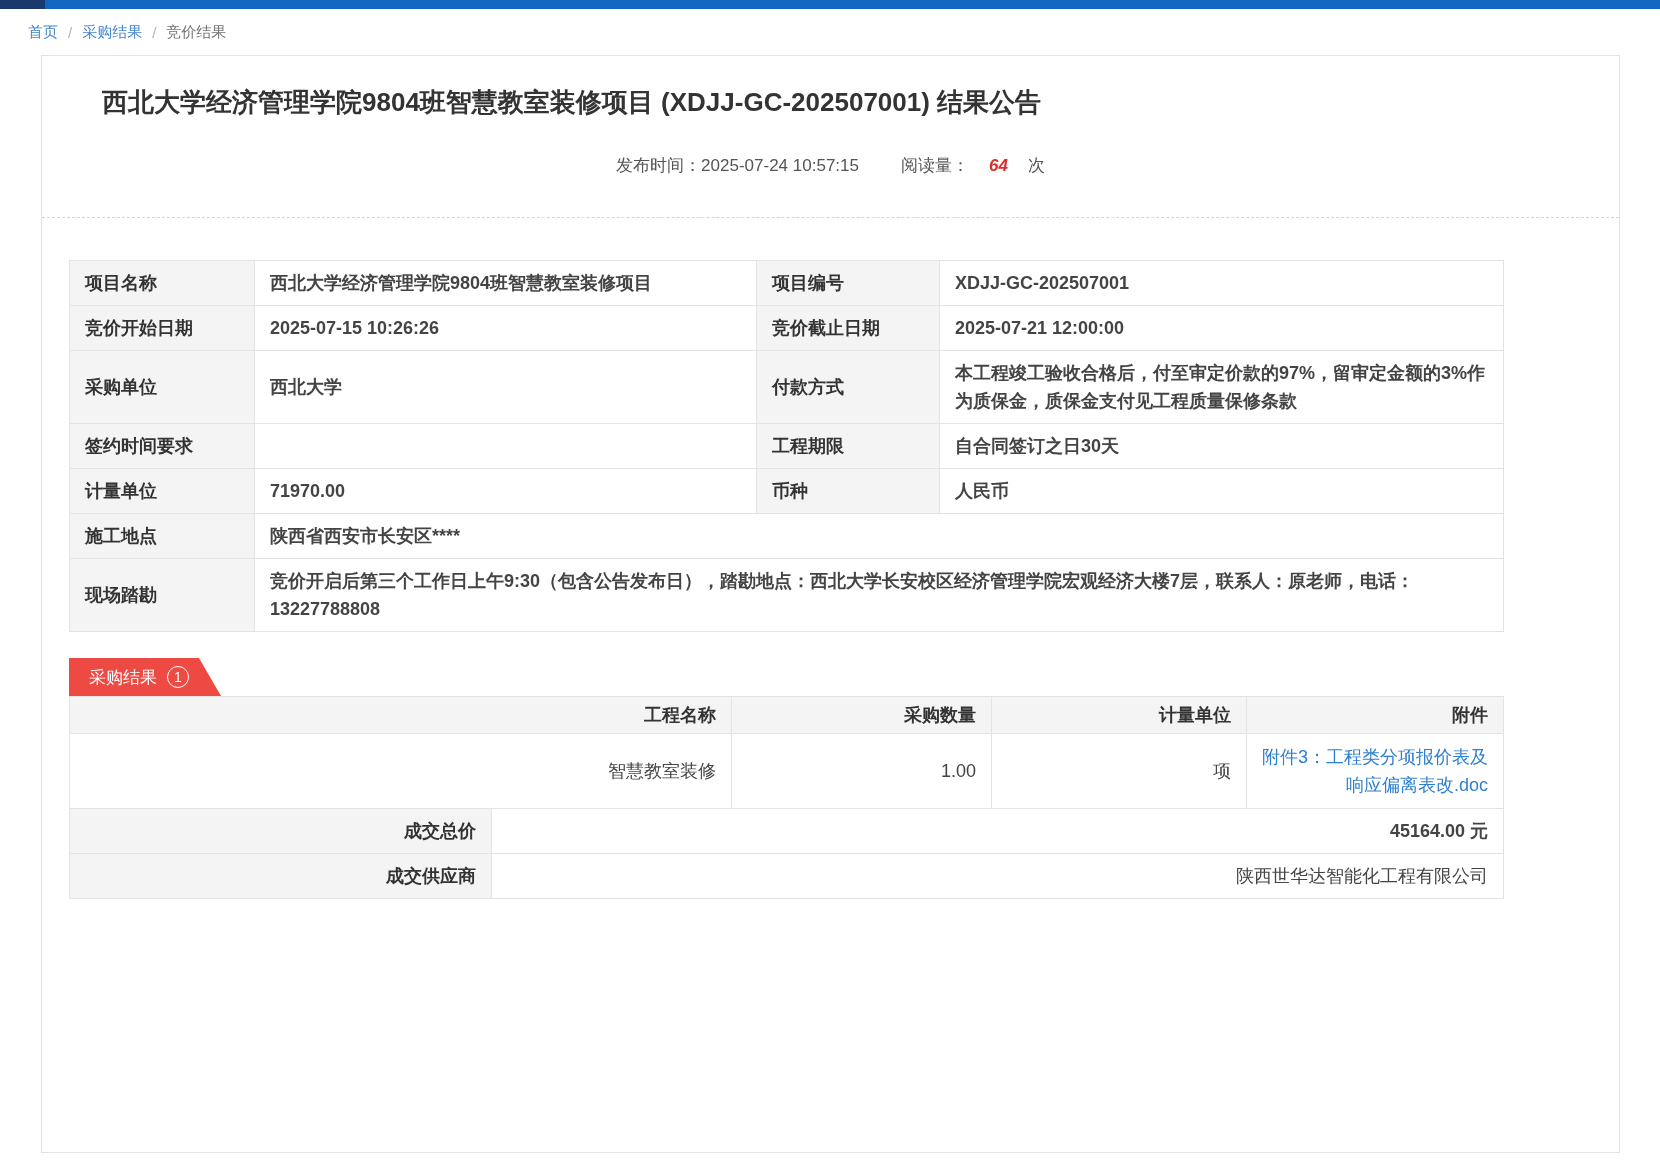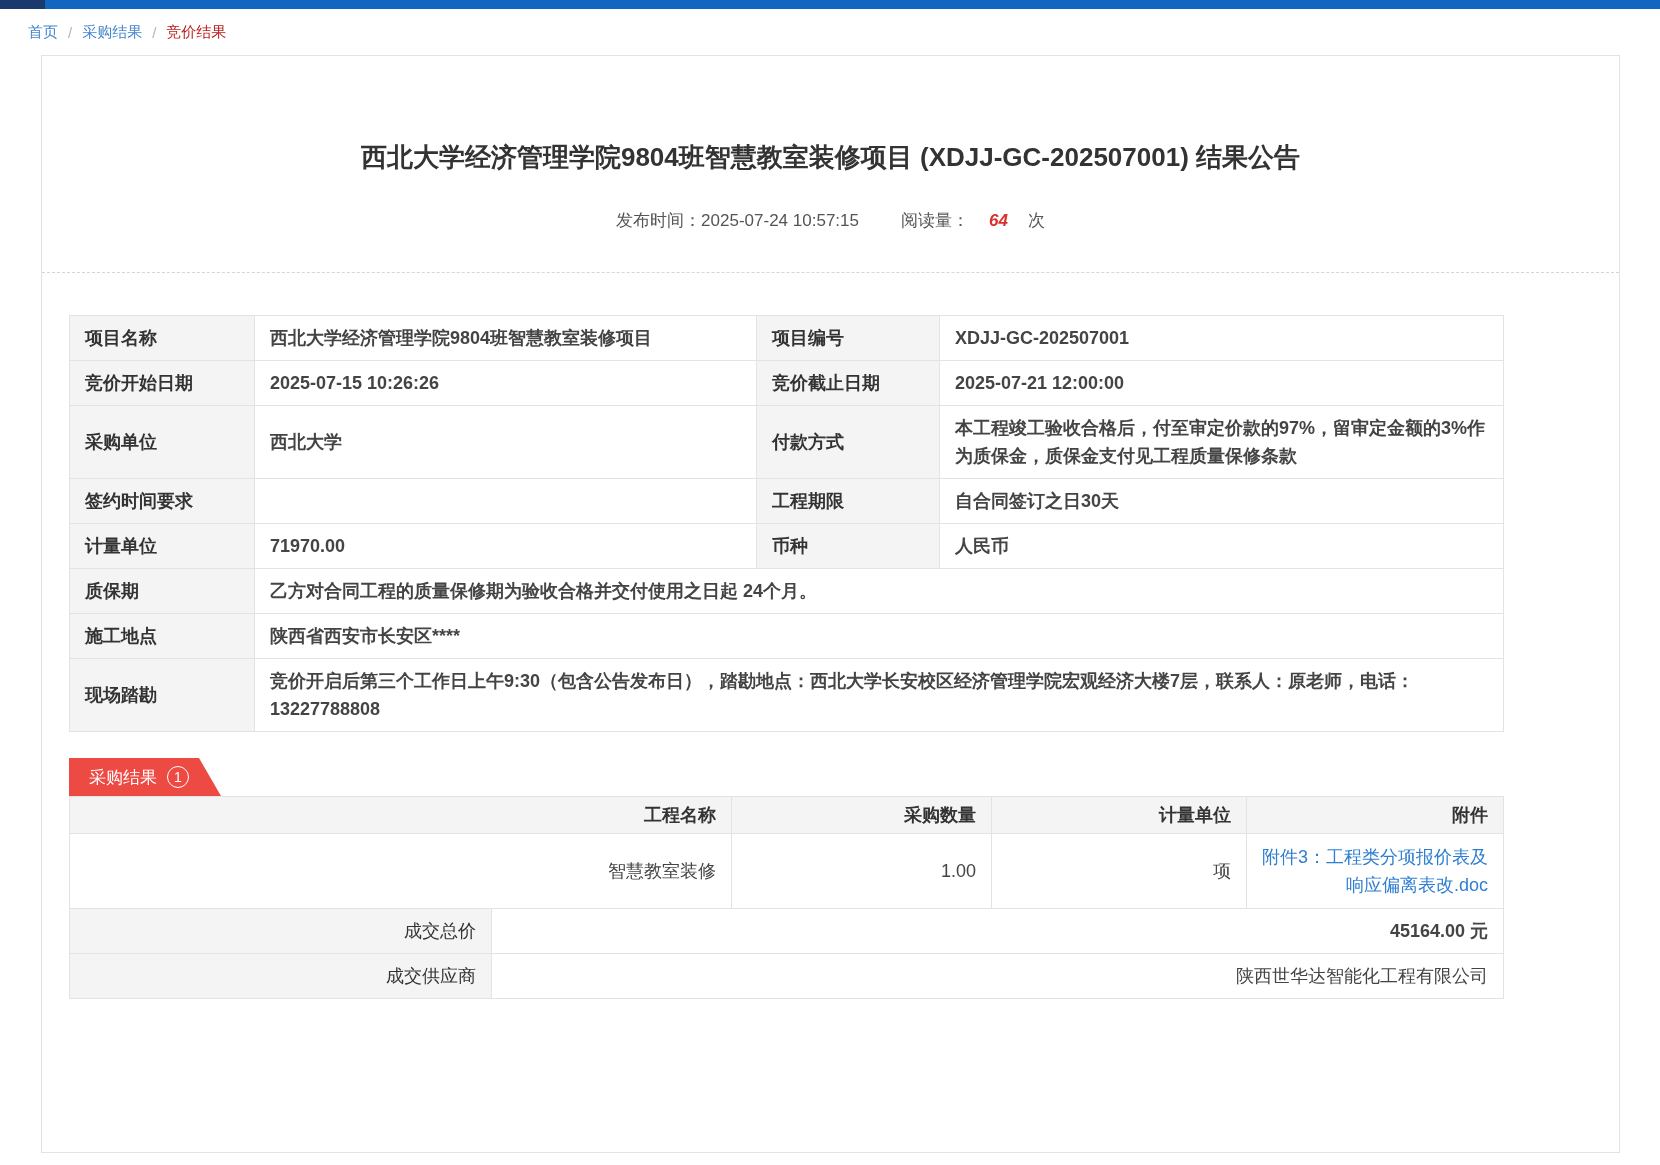--- a/index.html
+++ b/index.html
@@ -7,26 +7,26 @@
 
   
   .topbar { display: flex; height: 9px; width: 100%; }
   .topbar .navy { width: 45px; background: #1a3a6e; }
   .topbar .blue { flex: 1; background: #1266c2; }
 
   
   .breadcrumb { height: 46px; display: flex; align-items: center; padding-left: 28px; font-size: 15px; }
   .breadcrumb .crumb-link { color: #4385cc; text-decoration: none; cursor: pointer; }
   .breadcrumb .sep { color: #b5b5b5; margin: 0 10px; }
-  .breadcrumb .crumb-current { color: #b91c1c; }
+  .breadcrumb .crumb-current { color: #737373; }
 
   
   .card { margin-left: 41px; width: 1579px; height: 1098px; background: #fff; border: 1px solid #e3e3e3; overflow: hidden; }
 
-  .title { margin-top: 83px; text-align: center; font-size: 26px; font-weight: bold; color: #333; padding: 0 60px; line-height: 36px; }
+  .title { margin-top: 28px; font-size: 26px; font-weight: bold; color: #333; padding: 0 60px; line-height: 36px; }
 
   .pubinfo { margin-top: 34px; text-align: center; font-size: 17px; color: #555; }
   .pubinfo .gap { display: inline-block; width: 42px; }
   .pubinfo .views-count { color: #d9302e; font-style: italic; font-weight: bold; margin: 0 20px; }
 
   .dash-divider { margin-top: 40px; border-top: 1px dashed #d6d6d6; width: 100%; }
 
   
   table.info { margin: 42px 0 0 27px; width: 1434px; border-collapse: collapse; table-layout: fixed; font-size: 18px; }
   table.info td { border: 1px solid #e3e3e3; padding: 8px 15px; line-height: 28px; vertical-align: middle; word-break: break-word; font-weight: bold; }
@@ -38,21 +38,21 @@
   .result-tab { margin: 26px 0 0 27px; width: 152px; height: 38px; background: #ee4a44; color: #fff;
     display: flex; align-items: center; padding-left: 20px; gap: 10px; font-size: 17px;
     clip-path: polygon(0 0, calc(100% - 22px) 0, 100% 100%, 0 100%); cursor: default; }
   .result-tab .badge { width: 22px; height: 22px; border: 1px solid #fff; border-radius: 50%;
     display: inline-flex; align-items: center; justify-content: center; font-size: 14px; line-height: 1; }
 
   
   table.result { margin: 0 0 0 27px; width: 1434px; border-collapse: collapse; table-layout: fixed; font-size: 18px; }
   table.result td, table.result th { border: 1px solid #e3e3e3; padding: 8px 15px; line-height: 28px; vertical-align: middle; text-align: right; word-break: break-word; }
   table.result th { background: #f4f4f4; font-weight: bold; color: #333; padding: 4px 15px; }
-  table.result td.lbl { background: #f4f4f4; font-weight: normal; color: #333; }
+  table.result td.lbl { background: #f4f4f4; font-weight: bold; color: #333; }
   table.result td.val { color: #444; }
   table.result tr.item-row td { height: 75px; }
   .attach-link { color: #2e7fd0; text-decoration: none; cursor: pointer; }
 </style>
 </head>
 <body>
 
 <div class="topbar">
   <div class="navy"></div>
   <div class="blue"></div>
@@ -108,24 +108,20 @@
       <td class="lbl">工程期限</td>
       <td class="val">自合同签订之日30天</td>
     </tr>
     <tr>
       <td class="lbl">计量单位</td>
       <td class="val red-num">71970.00</td>
       <td class="lbl">币种</td>
       <td class="val">人民币</td>
     </tr>
     <tr>
-      <td class="lbl">质保期</td>
-      <td class="val" colspan="3">乙方对合同工程的质量保修期为验收合格并交付使用之日起 24个月。</td>
-    </tr>
-    <tr>
       <td class="lbl">施工地点</td>
       <td class="val" colspan="3">陕西省西安市长安区****</td>
     </tr>
     <tr>
       <td class="lbl">现场踏勘</td>
       <td class="val" colspan="3">竞价开启后第三个工作日上午9:30（包含公告发布日），踏勘地点：西北大学长安校区经济管理学院宏观经济大楼7层，联系人：原老师，电话：13227788808</td>
     </tr>
   </tbody>
     </table>
 

